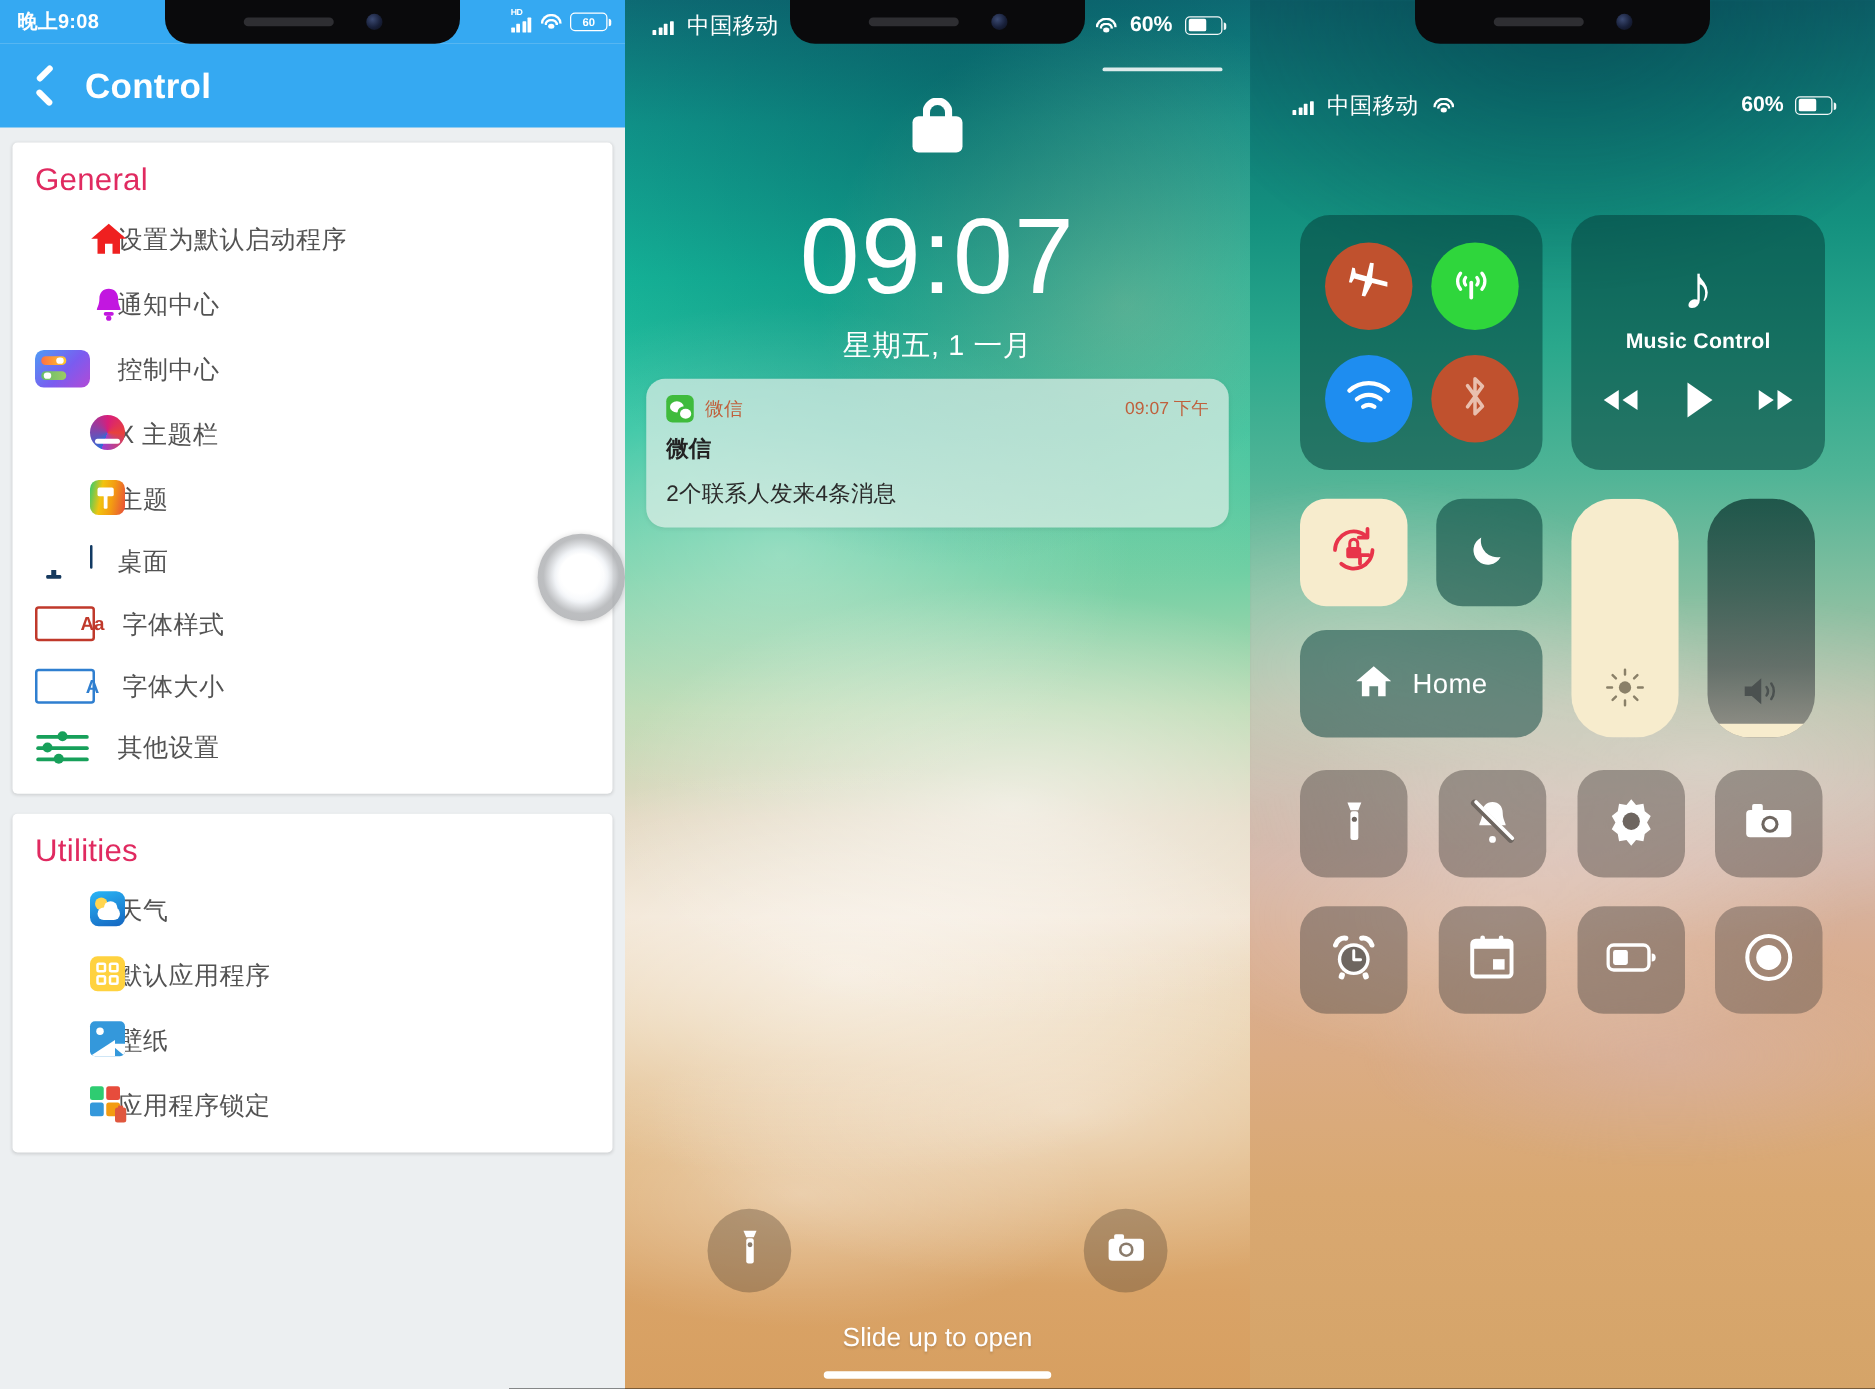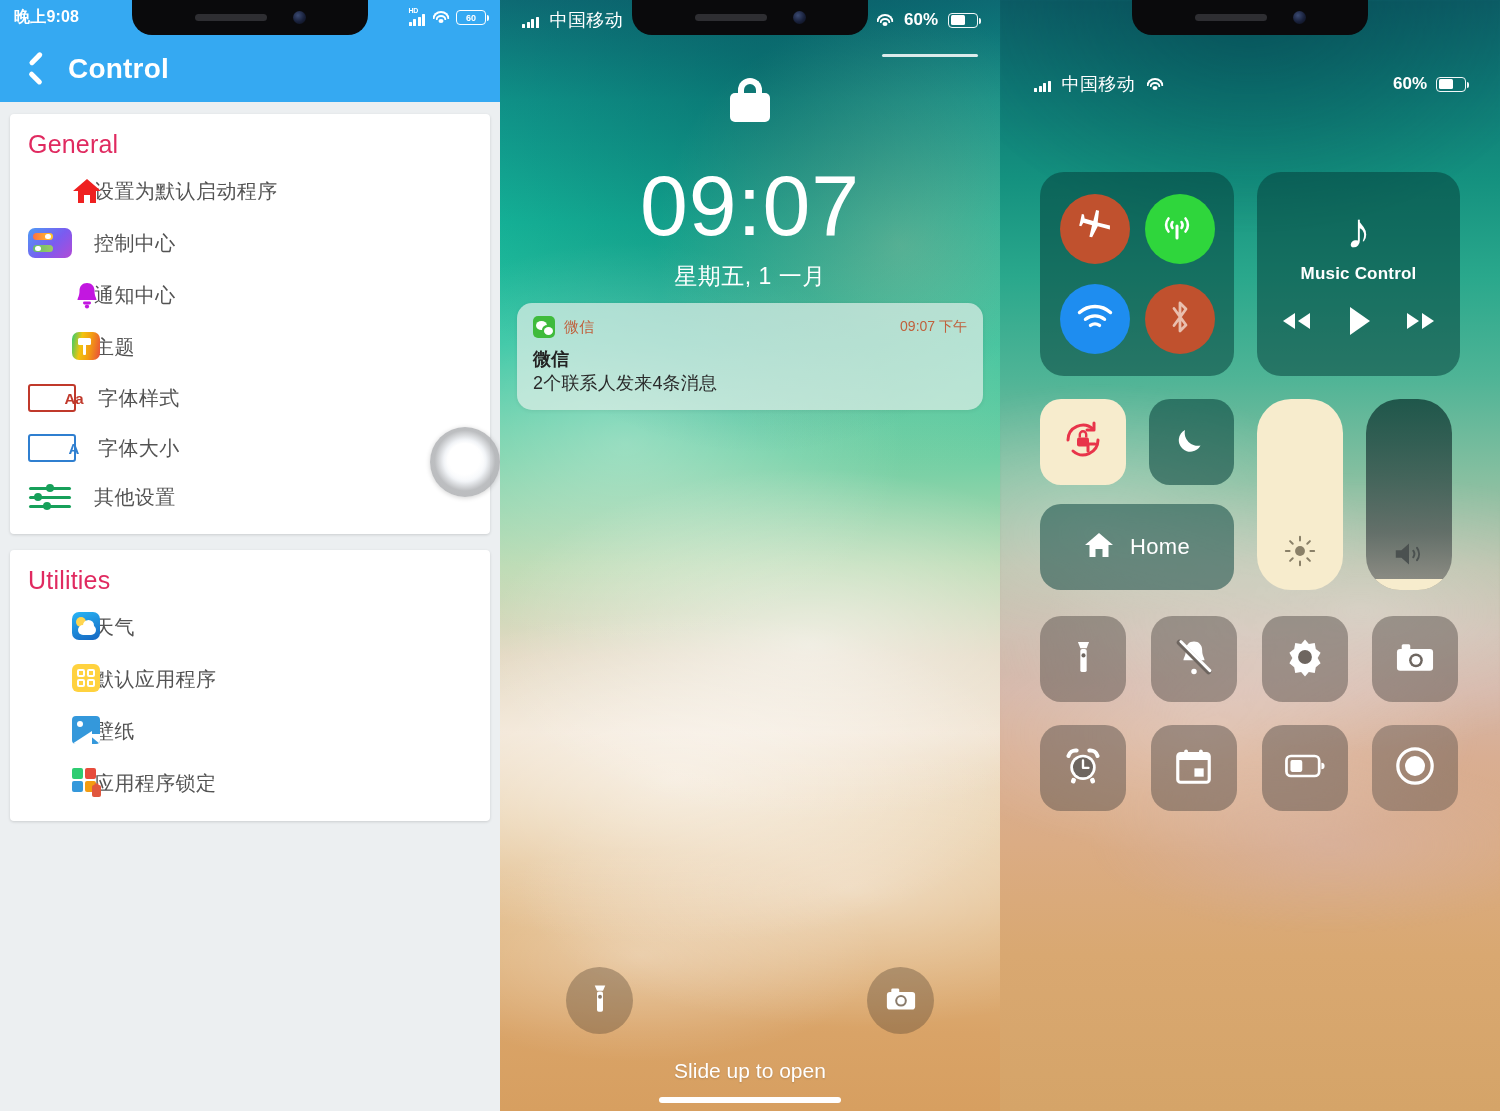--- a/index.html
+++ b/index.html
@@ -187,21 +187,21 @@
   .notif .top { display:flex; align-items:center; justify-content:space-between; }
   .notif .app { display:flex; align-items:center; gap:9px; }
   .wechat-ic { width:22px; height:22px; border-radius:5px; background:#3fbb3c; position:relative; }
   .wechat-ic:before { content:''; position:absolute; left:3px; top:5px; width:11px; height:9px;
     border-radius:50%; background:#fff; }
   .wechat-ic:after { content:''; position:absolute; right:2.5px; bottom:3.5px; width:9px; height:8px;
     border-radius:50%; background:#fff; box-shadow:-1px -1px 0 1px #3fbb3c; }
   .notif .appname { font-size:15px; color:#c0603c; letter-spacing:.3px; }
   .notif .time2 { font-size:14px; color:#c0603c; }
   .notif .ttl { font-size:18px; font-weight:bold; color:#232323; margin-top:9px; }
-  .notif .msg { font-size:18px; color:#2a2a2a; margin-top:0; letter-spacing:.2px; }
+  .notif .msg { font-size:18px; color:#2a2a2a; margin-top:12px; letter-spacing:.2px; }
 
   .lsbtn { position:absolute; bottom:77px; width:67px; height:67px; border-radius:50%;
     background: rgba(90,70,52,.38); display:flex; align-items:center; justify-content:center; z-index:26; }
   .lsbtn.torch { left:66px; } .lsbtn.cam { right:66px; }
   .slide-up { position:absolute; bottom:28px; left:0; right:0; text-align:center;
     color:#fff; font-size:21px; z-index:26; text-shadow:0 1px 2px rgba(0,0,0,.15); }
   .home-bar { position:absolute; bottom:8px; left:50%; transform:translateX(-50%);
     width:182px; height:6px; border-radius:4px; background:#fff; z-index:26; }
 
   
@@ -308,52 +308,66 @@
         <div class="row">
           <span class="ico ico-home">
             <svg viewBox="0 0 30 30" width="30" height="30">
                 <path d="M15 3 L29 15 H24 V27 H18 V19 H12 V27 H6 V15 H1 Z" fill="#ef2020"></path>
               </svg>
           </span>
           <span class="row-label">设置为默认启动程序</span>
         </div>
 
         <div class="row">
-          <span class="ico ico-ctrl">
-            <i class="pill pr p-top"></i>
-              <i class="knob k1"></i>
-            <i class="pill pr p-bot"></i>
-              <i class="knob k2"></i>
-          </span>
-          <span class="row-label">控制中心</span>
-        </div>
-
-        <div class="row">
           <span class="ico ico-bell">
             <svg viewBox="0 0 30 30" width="30" height="30">
               <path d="M15 3c-4.6 0-7.5 3.2-7.5 8 0 5-2 7-2 9h19c0-2-2-4-2-9 0-4.8-2.9-8-7.5-8z" fill="#c217e0"></path>
               <rect x="11" y="21.5" width="8" height="3" rx="1.4" fill="#c217e0"></rect>
               <circle cx="15" cy="26.5" r="2.1" fill="#c217e0"></circle>
             </svg>
           </span>
           <span class="row-label">通知中心</span>
         </div>
 
-
+        <div class="row">
+          <span class="ico ico-ctrl">
+            <i class="pill pr p-top"></i>
+              <i class="knob k1"></i>
+            <i class="pill pr p-bot"></i>
+              <i class="knob k2"></i>
+          </span>
+          <span class="row-label">控制中心</span>
+        </div>
+
+
+        <div class="row">
+          <span class="ico">
+            <i class="ico-xbar" style="display:block">
+                <i class="bar"></i>
+              </i>
+          </span>
+          <span class="row-label">X 主题栏</span>
+        </div>
 
         <div class="row">
           <span class="ico">
             <i class="ico-theme" style="display:block">
                 <i class="roller"></i>
                 <i class="stick"></i>
               </i>
           </span>
           <span class="row-label">主题</span>
         </div>
 
+        <div class="row">
+          <span class="ico ico-desk">
+            <i class="scr"></i><i class="neck"></i><i class="base"></i>
+          </span>
+          <span class="row-label">桌面</span>
+        </div>
 
 
         <div class="row">
           <span class="ico ico-fontstyle">
             <span>Aa</span>
           </span>
           <span class="row-label">字体样式</span>
         </div>
 
         <div class="row">

